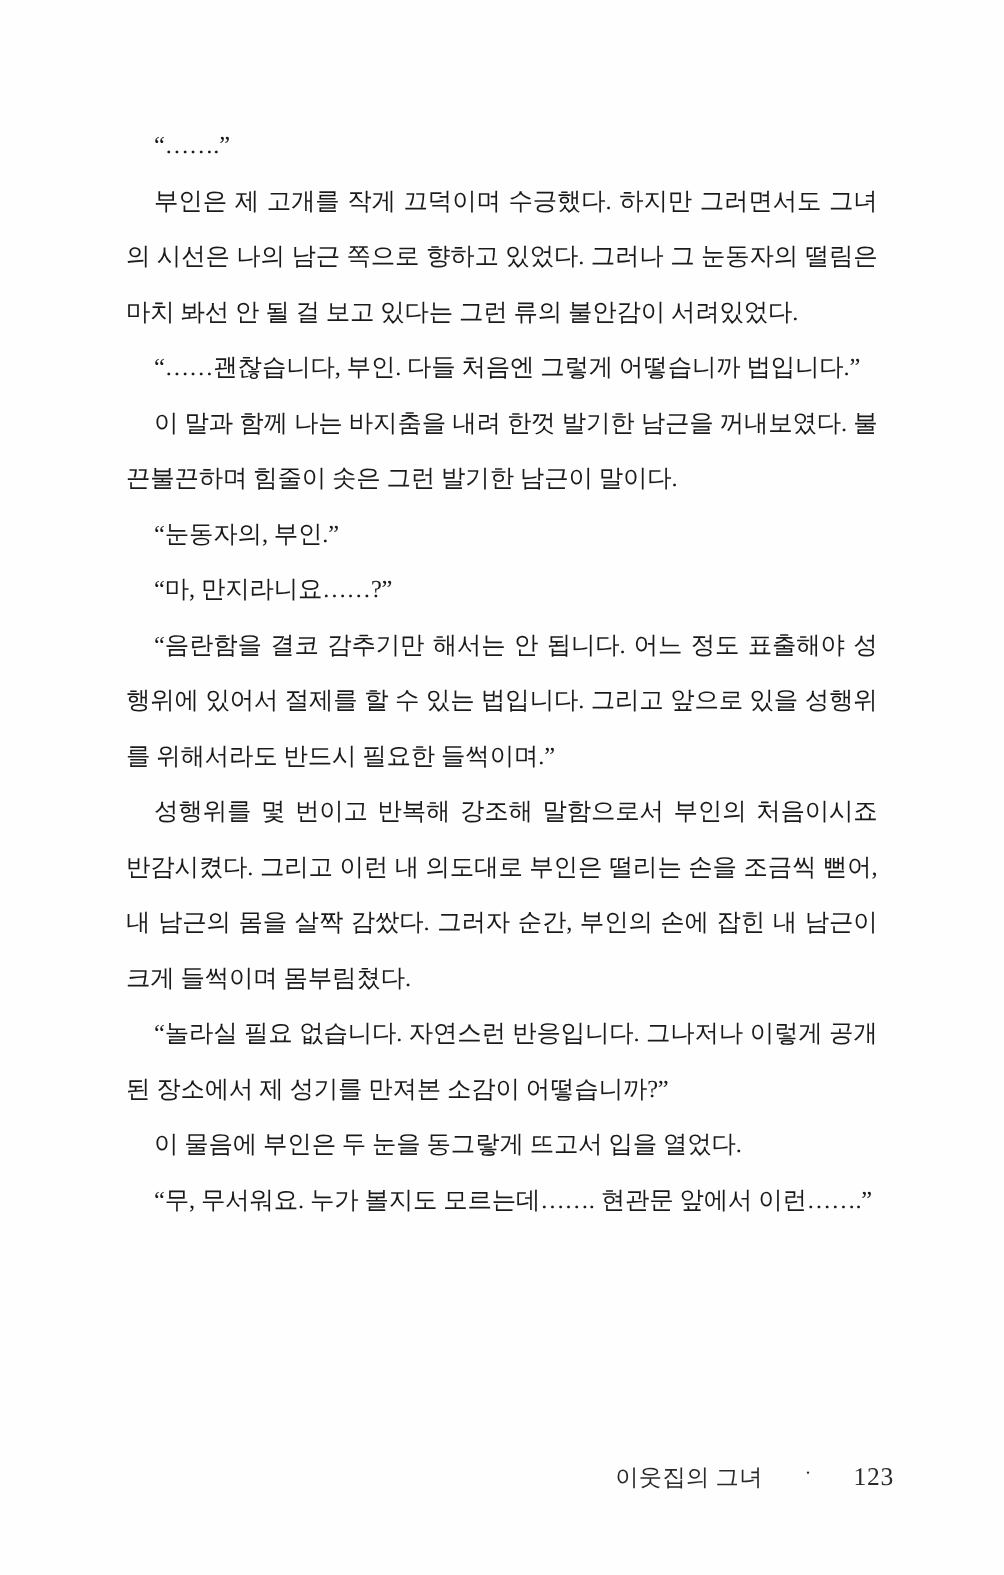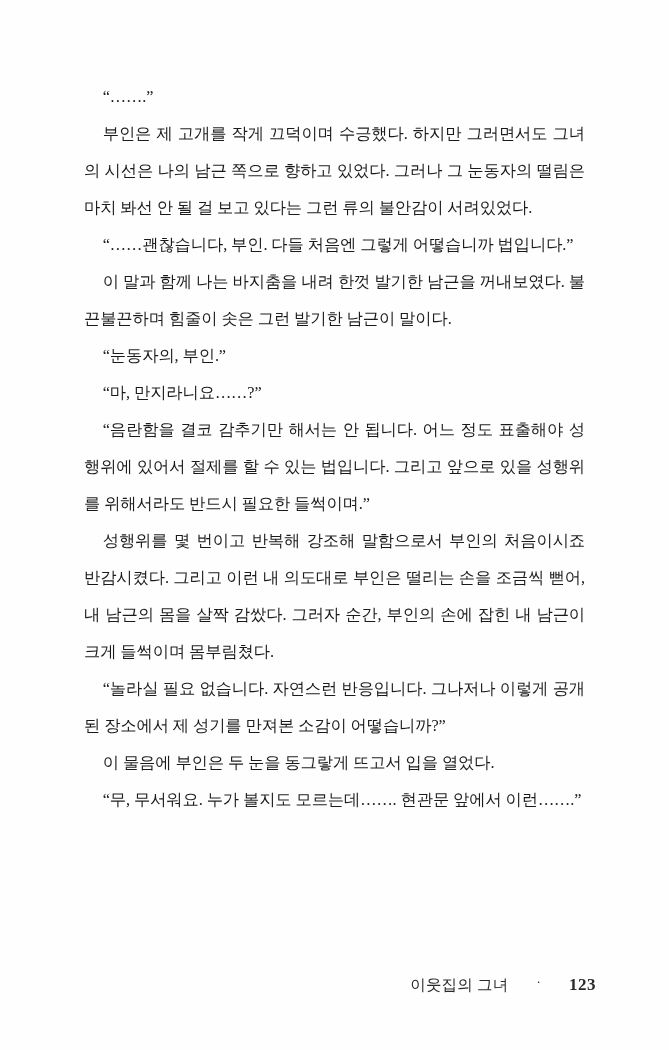--- a/index.html
+++ b/index.html
@@ -54,21 +54,20 @@
   }
   .footer .dot {
     font-size: 13px;
     color: #2a2a2a;
     position: relative;
     top: -1px;
   }
   .footer .page-num {
     font-size: 17px;
     letter-spacing: 0.5px;
-    font-weight: bold;
   }
 </style>
 </head>
 <body>
 
 <div class="page">
   <div class="body-text">
     <p class="para dialog">“…….”</p>
     <p class="para">부인은 제 고개를 작게 끄덕이며 수긍했다. 하지만 그러면서도 그녀의 시선은 나의 남근 쪽으로 향하고 있었다. 그러나 그 눈동자의 떨림은 마치 봐선 안 될 걸 보고 있다는 그런 류의 불안감이 서려있었다.</p>
     <p class="para dialog">“……괜찮습니다, 부인. 다들 처음엔 그렇게 어떻습니까 법입니다.”</p>

